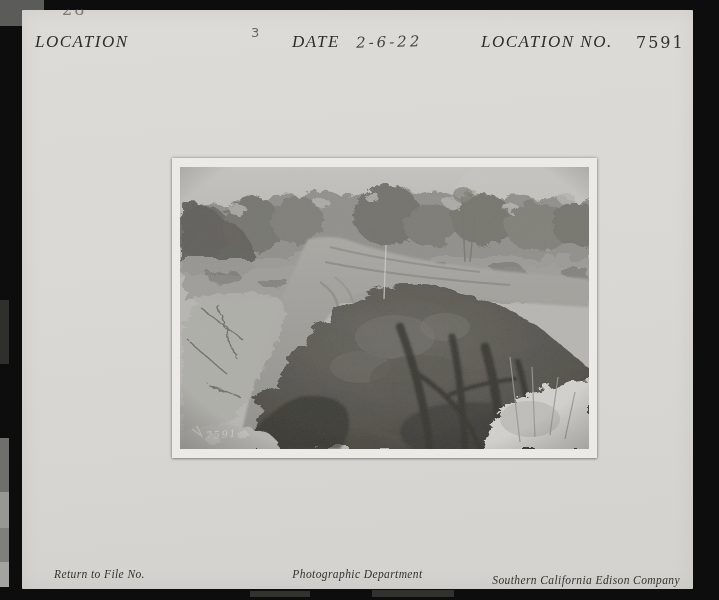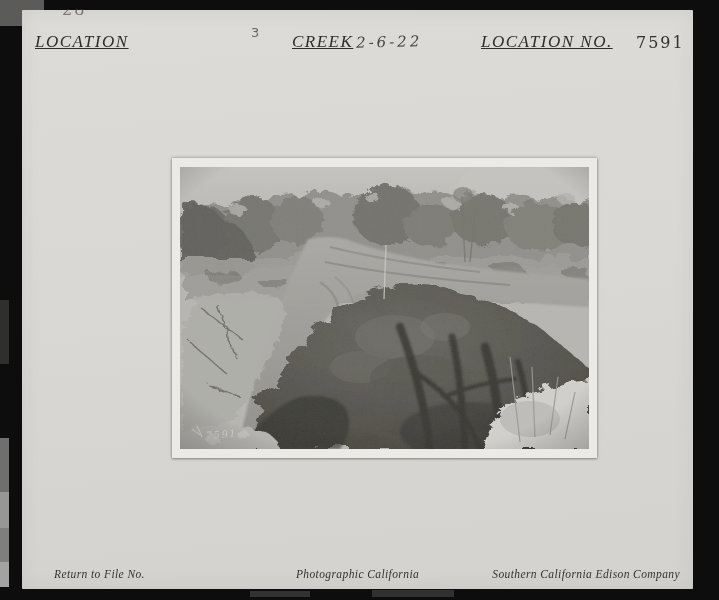--- a/index.html
+++ b/index.html
@@ -27,21 +27,21 @@
     box-shadow:inset 0 0 18px rgba(120,116,108,.12);
   }
   .corner-stamp{
     position:absolute;left:62px;top:0px;z-index:3;
     font:16px "DejaVu Serif",serif;color:rgba(72,68,61,.62);letter-spacing:2px;
   }
   .top-border-clip{position:absolute;left:44px;top:0;width:675px;height:9px;background:var(--frame,#0d0d0d);z-index:4;}
 
   
   .hdr{position:absolute;font-style:italic;color:var(--ink,#2f2d2a);}
-  .lbl{font:italic 17px "Liberation Serif",serif;letter-spacing:1.5px;text-decoration:underline;}
+  .lbl{font:italic 17px "Liberation Serif",serif;letter-spacing:1.5px;}
   .loc-label{left:13px;top:22px;}
   .loc-value{
     left:119px;top:24px;font-style:normal;
     font:bold 15px "Liberation Sans",sans-serif;letter-spacing:3.5px;
     color:var(--stamp-ink,#3b3935);opacity:.92;
   }
   .loc-note{left:229px;top:15px;font-style:normal;font:13px "DejaVu Sans",sans-serif;color:#6b675e;}
   .date-label{left:270px;top:22px;}
   .date-value{
     left:334px;top:23px;
@@ -60,21 +60,21 @@
   .photo-print svg{display:block;width:409px;height:282px;background:#b9b8b4;}
 
   
   .footer{position:absolute;left:0;right:0;top:556px;height:18px;}
   .footer span{
     position:absolute;font:italic 11.5px "Liberation Serif",serif;
     color:#35332f;letter-spacing:.4px;white-space:nowrap;
   }
   .foot-left{left:32px;top:2px;}
   .foot-center{left:0;right:0;top:2px;text-align:center;}
-  .foot-right{right:13px;top:2px;}
+  .foot-right{right:13px;top:8px;}
 </style>
 </head>
 <body>
 
 <div class="frame">
 
   <div class="patch patch-tl"></div>
   <div class="patch patch-l1"></div>
   <div class="patch patch-l2"></div>
   <div class="patch patch-l3"></div>
@@ -83,21 +83,21 @@
   <div class="patch patch-b1"></div>
   <div class="patch patch-b2"></div>
 
   <div class="corner-stamp">28</div>
   <div class="top-border-clip"></div>
 
   <div class="card">
 
     <span class="hdr lbl loc-label">LOCATION</span>
     <span class="hdr loc-note">3</span>
-    <span class="hdr lbl date-label">CREEK</span>
+    <span class="hdr lbl date-label">DATE</span>
     <span class="hdr date-value">2-6-22</span>
     <span class="hdr lbl neg-label">LOCATION NO.</span>
     <span class="hdr neg-value">7591</span>
 
     <div class="photo-print">
       <svg viewBox="0 0 409 282" xmlns="http://www.w3.org/2000/svg">
         <defs>
           <linearGradient id="skyGrad" x1="0" y1="0" x2="0" y2="1">
             <stop offset="0" stop-color="#c8c7c3"></stop>
               <stop offset="1" stop-color="#b2b1ad"></stop>
@@ -227,18 +227,18 @@
           <text x="26" y="272" fill="#dcdbd7" font-family="DejaVu Serif, serif" font-style="italic" font-size="10" letter-spacing="1.5" transform="rotate(-4 26 272)" opacity="0.92">7591</text>
         </g>
 
         <rect x="0" y="0" width="409" height="282" filter="url(#grain)" opacity="0.16"></rect>
         <rect x="0" y="0" width="409" height="282" fill="url(#vign)"></rect>
       </svg>
     </div>
 
     <div class="footer">
       <span class="foot-left">Return to File No.</span>
-      <span class="foot-center">Photographic California</span>
+      <span class="foot-center">Photographic Department</span>
       <span class="foot-right">Southern California Edison Company</span>
     </div>
 
   </div>
 </div>
 
 </body></html>

